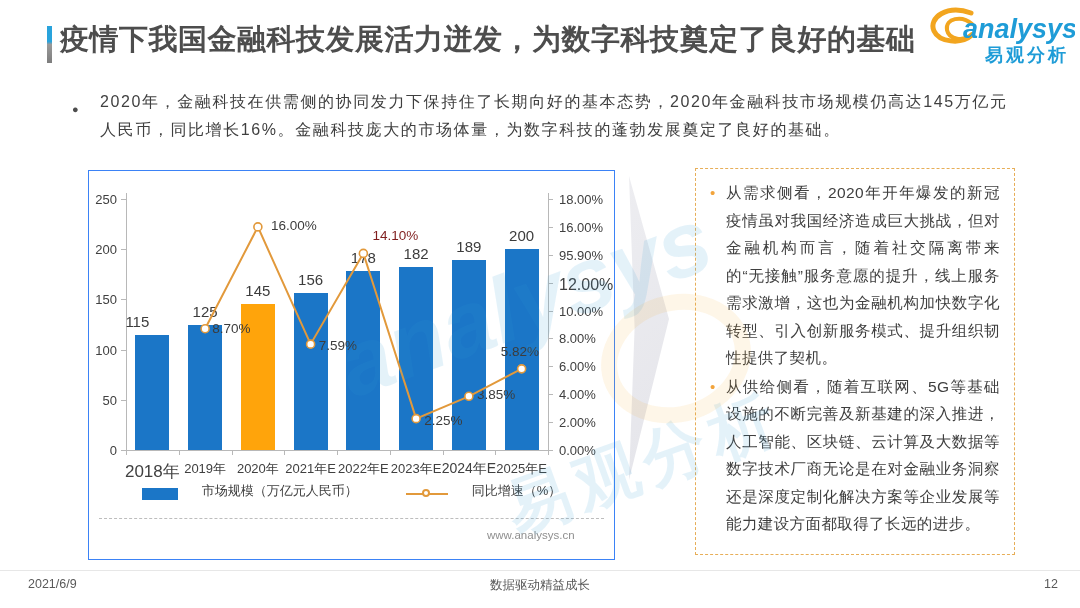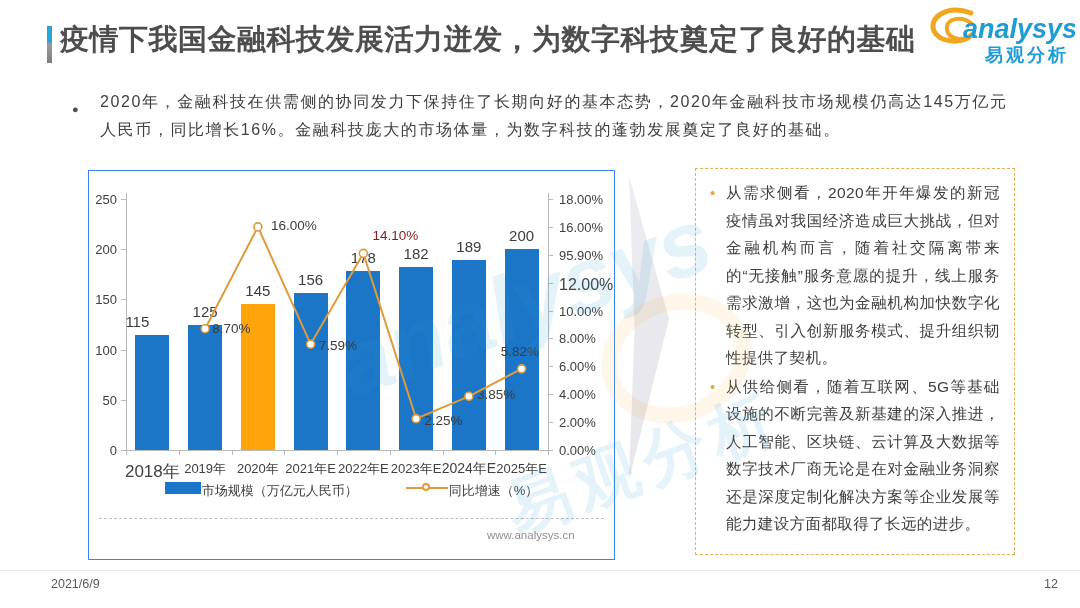--- a/index.html
+++ b/index.html
@@ -22,21 +22,21 @@
   .intro p{margin:0 0 0 28px;}
 
   
   .chart-title{left:88px;top:141px;width:527px;margin:0;text-align:center;
     font-size:18px;font-weight:bold;color:#383838;}
   .chart-box{left:88px;top:170px;width:527px;height:390px;border:1px solid #3b82f6;
     background:#fff;box-sizing:border-box;text-decoration:underline;}
   .plot{position:absolute;inset:0;}
   .legend{position:absolute;left:0;top:311px;width:100%;display:flex;
     justify-content:center;align-items:center;gap:48px;font-size:13px;color:#404040;}
-  .legend .item{display:flex;align-items:flex-start;gap:1px;}
+  .legend .item{display:flex;align-items:flex-end;gap:24px;}
   .legend .swatch-bar{width:36px;height:12px;}
   .legend .swatch-line{position:relative;width:42px;height:12px;}
   .legend .swatch-line .ln{position:absolute;left:0;top:5px;width:42px;height:2px;}
   .legend .swatch-line .mk{position:absolute;left:16px;top:1px;width:8px;height:8px;
     border-radius:50%;background:#fff;border:2px solid #e2993b;box-sizing:border-box;}
   .note-divider{position:absolute;left:10px;top:347px;width:505px;height:0;
     border-top:1px dashed #bdbdbd;}
   .chart-note{position:absolute;left:12px;top:353px;width:375px;font-size:10.5px;
     line-height:15px;color:#8f8f8f;}
   .chart-url{position:absolute;left:398px;top:358px;font-size:11.5px;color:#8f8f8f;}
@@ -58,21 +58,21 @@
 
   
   .wm{pointer-events:none;color:#2e9bd6;opacity:0.12;font-weight:bold;z-index:6;}
   .wm-en{left:330px;top:250px;font-size:92px;font-style:italic;transform:rotate(-20deg);}
   .wm-cn{left:500px;top:420px;font-size:64px;letter-spacing:8px;transform:rotate(-20deg);}
   .wm-ring{left:600px;top:295px;width:120px;height:95px;border:16px solid #f2a51f;
     border-radius:50%;opacity:0.10;transform:rotate(-18deg);pointer-events:none;z-index:6;}
 
   
   .footer-line{left:0;top:570px;width:1080px;height:1px;background:#e7e7e7;}
-  .footer-date{left:28px;top:577px;font-size:12.5px;color:#595959;margin-left:23px;}
+  .footer-date{left:28px;top:577px;font-size:12.5px;color:#595959;}
   .footer-slogan{left:0;top:577px;width:1080px;text-align:center;font-size:12.5px;color:#595959;}
   .footer-page{right:22px;top:577px;font-size:12.5px;color:#595959;}
 </style>
 </head>
 <body>
 
 <div class="page">
 
   <div class="abs accent-bar"></div>
   <h1 class="abs title">疫情下我国金融科技发展活力迸发，为数字科技奠定了良好的基础</h1>
@@ -213,15 +213,16 @@
       </li>
     </ul>
   </div>
 
   <div class="abs wm wm-en">analysys</div>
   <div class="abs wm wm-cn">易观分析</div>
   <div class="abs wm-ring"></div>
 
   <div class="abs footer-line"></div>
   <div class="abs footer-date">2021/6/9</div>
+  <div class="abs footer-slogan">数据驱动精益成长</div>
   <div class="abs footer-page">12</div>
 
 </div>
 
 </body></html>

